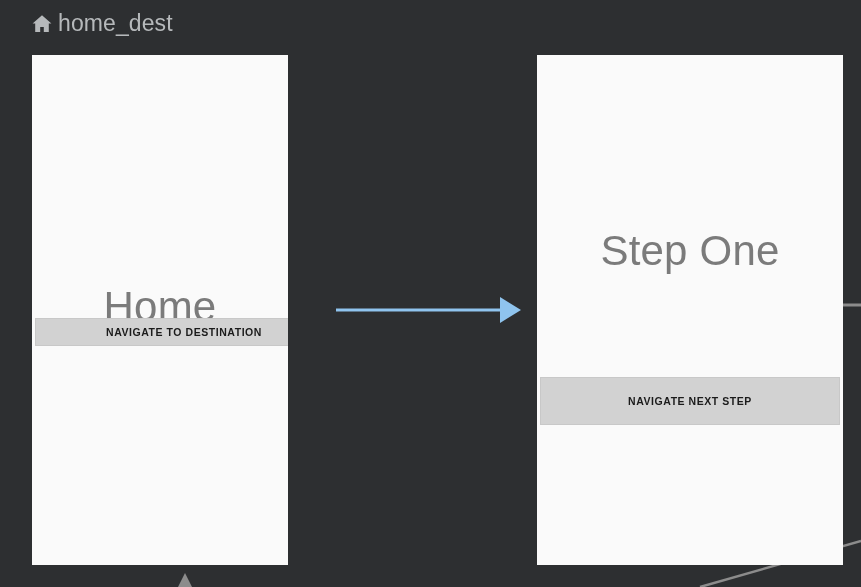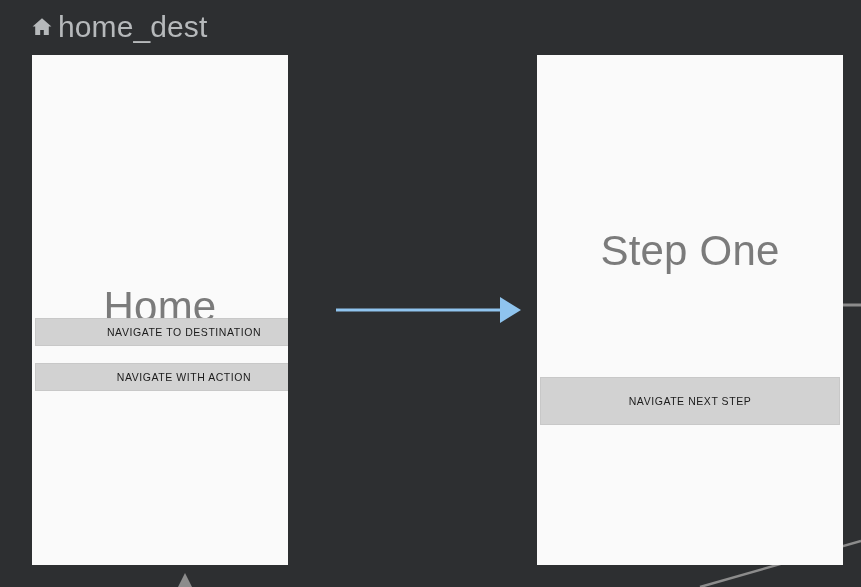--- a/index.html
+++ b/index.html
@@ -21,21 +21,21 @@
     height: 587px;
   }
 
   
   .dest-label {
     position: absolute;
     display: flex;
     align-items: center;
     gap: 4px;
     color: #b6b9bb;
-    font-size: 30px;
+    font-size: 23px;
     font-weight: 400;
     white-space: nowrap;
     letter-spacing: 0.1px;
   }
   #label-home   { left: 30px;  top: 10px; }
   #label-step1  { left: 536px; top: 10px; }
 
   .home-icon {
     width: 24px;
     height: 24px;
@@ -66,21 +66,21 @@
   #home-title  { top: 228px; }
   #step1-title { top: 172px; }
 
   .mat-button {
     position: absolute;
     background: #d2d2d2;
     border: 1px solid #c8c8c8;
     box-sizing: border-box;
     color: #1b1b1b;
     font-size: 10.5px;
-    font-weight: normal;
+    font-weight: bold;
     letter-spacing: 0.55px;
     display: flex;
     align-items: center;
     justify-content: center;
     text-align: center;
     line-height: 1;
   }
   #btn-nav-dest   { left: 3px;  top: 263px; width: 298px; height: 28px; }
   #btn-nav-action { left: 3px;  top: 308px; width: 298px; height: 28px; }
   #btn-next-step  { left: 3px;  top: 322px; width: 300px; height: 48px; }
@@ -117,21 +117,20 @@
     <svg class="home-icon" viewBox="0 0 24 24">
       <path d="M12 3.2 2.6 11.4h2.6V20h5.0v-5.1h3.6V20h5.0v-8.6h2.6z" fill="#b6b9bb"></path>
     </svg>
     <span>home_dest</span>
   </div>
 
 
   <div class="dest-card" id="card-home">
     <div class="screen-title" id="home-title">Home</div>
     <div class="mat-button" id="btn-nav-dest">NAVIGATE TO DESTINATION</div>
-    <div class="mat-button" id="btn-nav-action">NAVIGATE WITH ACTION</div>
   </div>
 
   <div class="dest-card" id="card-step1">
     <div class="screen-title" id="step1-title">Step One</div>
     <div class="mat-button" id="btn-next-step">NAVIGATE NEXT STEP</div>
   </div>
 
 </div>
 
 </body></html>

